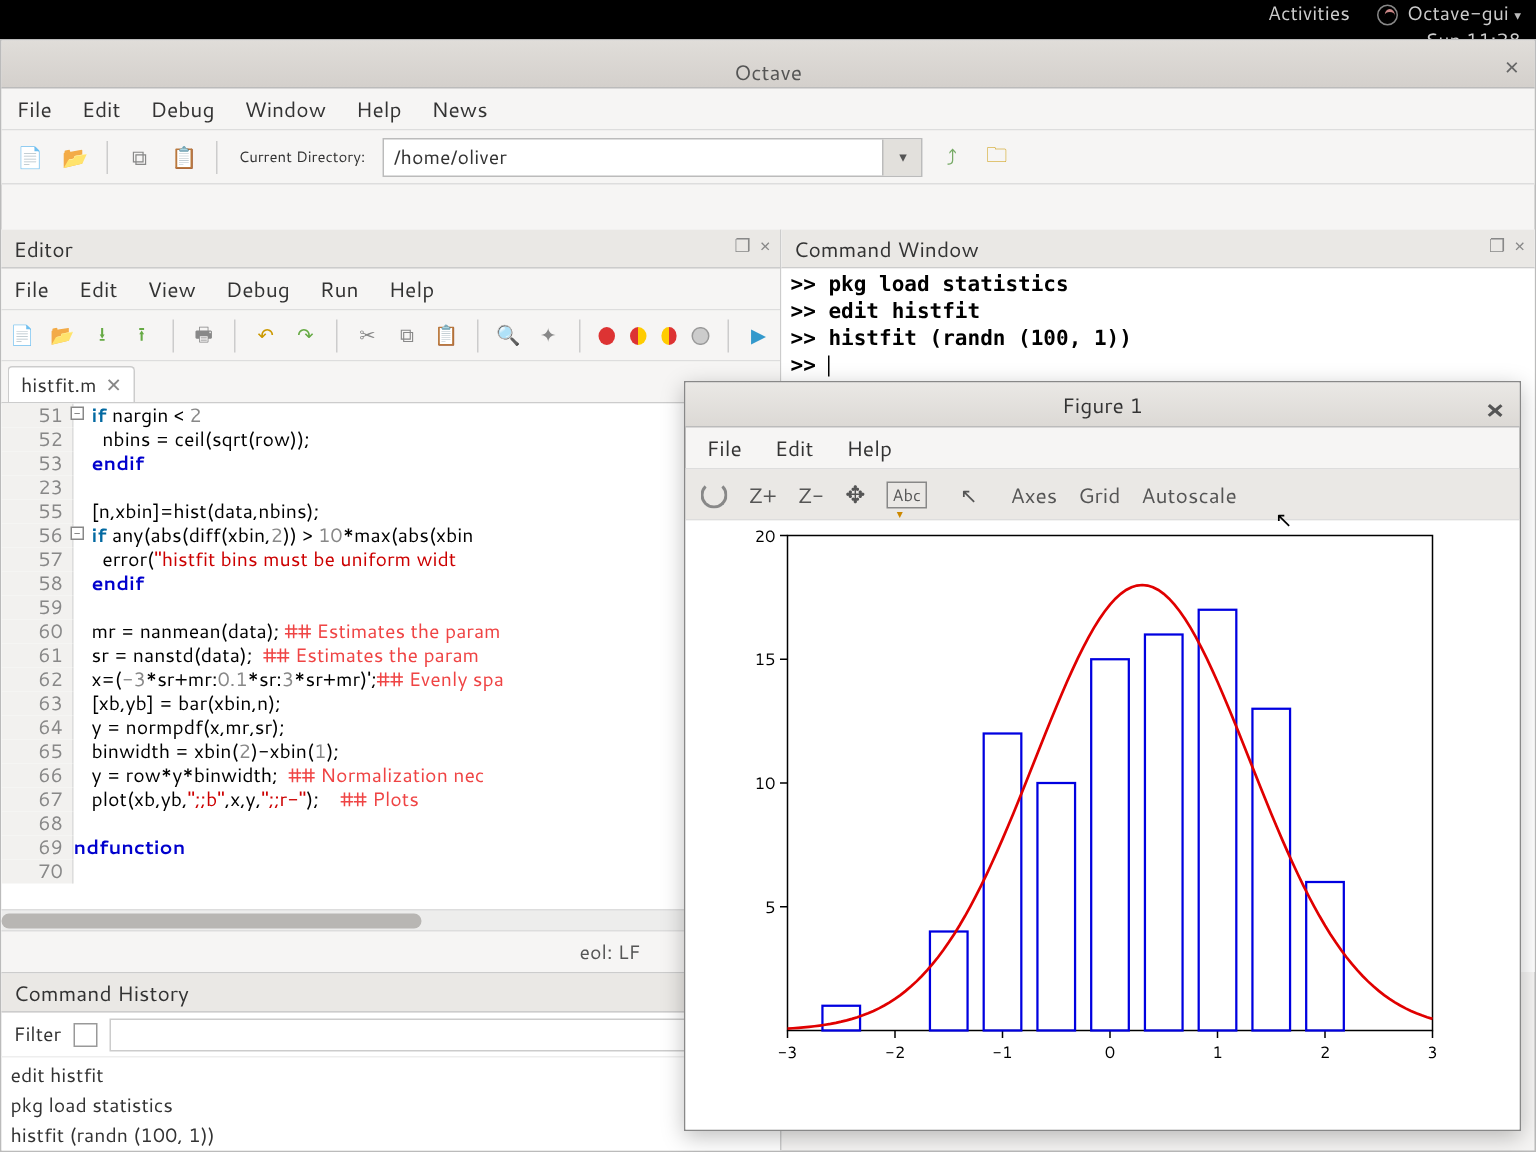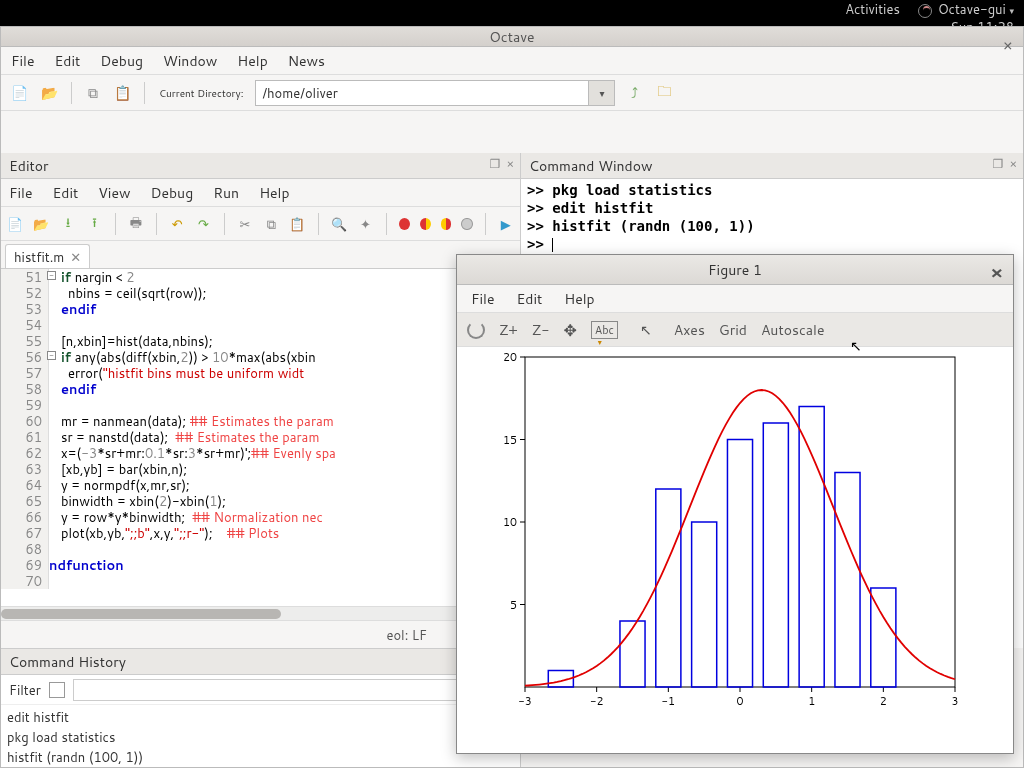--- a/index.html
+++ b/index.html
@@ -6,21 +6,21 @@
 body { width: 1024px; height: 768px; background: #2e3436; overflow: hidden; }
 .topbar { height: 26px; background: #000; color: #ccc; display: flex; align-items: flex-end; padding: 0 10px; font-size: 13px; flex-direction: column; }
 .topbar .left { display: flex; gap: 18px; align-items: center; }
 .topbar .center { flex: 1; text-align: center; }
 .topbar .right { display: flex; gap: 10px; align-items: center; font-size: 12px; }
 .app-icon { width: 14px; height: 14px; border: 1.5px solid #888; border-radius: 50%; display: inline-block; margin-right: 6px; vertical-align: middle; position: relative; }
 .app-icon::after { content:""; position:absolute; left:35%; top:15%; width:60%; height:60%; border-top:2px solid #c88; border-radius:50%; }
 .caret { font-size: 9px; color: #bbb; }
 
 .win-main { position: absolute; top: 26px; left: 0; width: 1024px; height: 742px; background: #f6f5f4; border: 1px solid #bbb; }
-.titlebar { height: 20px; background: linear-gradient(#e0ddd9,#d4d0cc); display: flex; align-items: flex-start; justify-content: center; font-size: 14px; color: #555; position: relative; border-bottom: 1px solid #bbb;}
+.titlebar { height: 32px; background: linear-gradient(#e0ddd9,#d4d0cc); display: flex; align-items: flex-end; justify-content: center; font-size: 14px; color: #555; position: relative; border-bottom: 1px solid #bbb;}
 .titlebar .close { position:absolute; right:10px; top:6px; font-size:16px; color:#666; cursor:pointer;}
 .menubar { height: 28px; background: #f6f5f4; display: flex; align-items: center; padding: 0 10px; gap: 20px; font-size: 14px; color: #333; border-bottom: 1px solid #ddd;}
 .toolbar1 { height: 36px; background: #f6f5f4; display:flex; align-items:center; padding:0 8px; gap:8px; border-bottom:1px solid #ddd;}
 .tb-icon { width:22px; height:20px; display:flex; align-items:center; justify-content:center; font-size:14px; color:#888;}
 .divider { width:1px; height:22px; background:#ccc; margin:0 2px;}
 .curdir-label { font-size:10px; color:#333; margin-left:4px; margin-right:4px;}
 .curdir-combo { flex: 0 0 360px; height:26px; border:1px solid #bbb; background:#fff; display:flex; align-items:center; padding:0 6px; font-size:13px; color:#333; position:relative;}
 .curdir-combo .dd { position:absolute; right:0; top:0; width:26px; height:100%; background:#e2e0dc; border-left:1px solid #bbb; display:flex; align-items:center; justify-content:center; font-size:10px; color:#555;}
 
 .panes { position:absolute; top:126px; left:0; right:0; bottom:0; }
@@ -32,21 +32,21 @@
 .ed-ic { width:18px; height:18px; display:flex; align-items:center; justify-content:center; font-size:13px; color:#888;}
 .dot { width:12px; height:12px; border-radius:50%; display:inline-block;}
 .tab-strip { height:28px; background:#f6f5f4; display:flex; align-items:flex-end; padding:0 4px; border-bottom:1px solid #ccc;}
 .file-tab { height:24px; background:#fff; border:1px solid #ccc; border-bottom:none; padding:2px 8px; font-size:13px; color:#333; display:flex; align-items:center; gap:6px; border-radius:3px 3px 0 0;}
 
 .code-area { position:absolute; top:116px; left:0; right:0; bottom:28px; background:#fff; overflow:hidden; font-family:"DejaVu Sans Mono","Consolas",monospace; font-size:13px; line-height:16px; }
 .code-line { display:flex; white-space:pre;}
 .gutter { width:48px; text-align:right; padding-right:6px; color:#888; background:#f2f1ef; border-right:1px solid #ddd; flex-shrink:0; position:relative;}
 .fold { position:absolute; right:-8px; top:2px; width:9px; height:9px; border:1px solid #888; background:#fff; font-size:8px; line-height:7px; text-align:center; color:#666;}
 .code-txt { padding-left:12px; flex:1; overflow:hidden; text-overflow:clip;}
-.kw { color:#14532d; font-weight:bold;}
+.kw { color:#0369a1; font-weight:bold;}
 .num { color:#888;}
 .str { color:#c00;}
 .com { color:#ef4444;}
 .end { color:#0000cd; font-weight:bold;}
 
 .hscroll { position:absolute; bottom:28px; left:0; right:0; height:14px; background:#ededec; border-top:1px solid #ddd;}
 .hscroll .thumb { position:absolute; left:0; top:2px; width:280px; height:10px; background:#b8b6b3; border-radius:5px;}
 .statusbar { position:absolute; bottom:0; left:0; right:0; height:28px; background:#f6f5f4; border-top:1px solid #ddd; display:flex; align-items:center; justify-content:flex-end; gap:28px; padding:0 20px; font-size:13px; color:#555;}
 
 .cmdwin-pane { position:absolute; left:520px; top:0; right:0; height:495px; background:#fff;}
@@ -165,21 +165,21 @@
       <div class="tab-strip">
         <div class="file-tab">
           <span>histfit.m</span>
           <span style="color:#888">✕</span>
         </div>
       </div>
       <div class="code-area" id="code-area">
           <div class="code-line"><div class="gutter">51<div class="fold">−</div></div><div class="code-txt"><span class="kw">if</span> nargin &lt; <span class="num">2</span></div></div>
           <div class="code-line"><div class="gutter">52</div><div class="code-txt">  nbins = ceil(sqrt(row));</div></div>
           <div class="code-line"><div class="gutter">53</div><div class="code-txt"><span class="end">endif</span></div></div>
-          <div class="code-line"><div class="gutter">54</div><div class="code-txt"></div></div>
+          <div class="code-line"><div class="gutter">23</div><div class="code-txt"></div></div>
           <div class="code-line"><div class="gutter">55</div><div class="code-txt">[n,xbin]=hist(data,nbins);</div></div>
           <div class="code-line"><div class="gutter">56<div class="fold">−</div></div><div class="code-txt"><span class="kw">if</span> any(abs(diff(xbin,<span class="num">2</span>)) &gt; <span class="num">10</span>*max(abs(xbin</div></div>
           <div class="code-line"><div class="gutter">57</div><div class="code-txt">  error(<span class="str">"histfit bins must be uniform widt</span></div></div>
           <div class="code-line"><div class="gutter">58</div><div class="code-txt"><span class="end">endif</span></div></div>
           <div class="code-line"><div class="gutter">59</div><div class="code-txt"></div></div>
           <div class="code-line"><div class="gutter">60</div><div class="code-txt">mr = nanmean(data); <span class="com">## Estimates the param</span></div></div>
           <div class="code-line"><div class="gutter">61</div><div class="code-txt">sr = nanstd(data);  <span class="com">## Estimates the param</span></div></div>
           <div class="code-line"><div class="gutter">62</div><div class="code-txt">x=(<span class="num">-3</span>*sr+mr:<span class="num">0.1</span>*sr:<span class="num">3</span>*sr+mr)';<span class="com">## Evenly spa</span></div></div>
           <div class="code-line"><div class="gutter">63</div><div class="code-txt">[xb,yb] = bar(xbin,n);</div></div>
           <div class="code-line"><div class="gutter">64</div><div class="code-txt">y = normpdf(x,mr,sr);</div></div>

